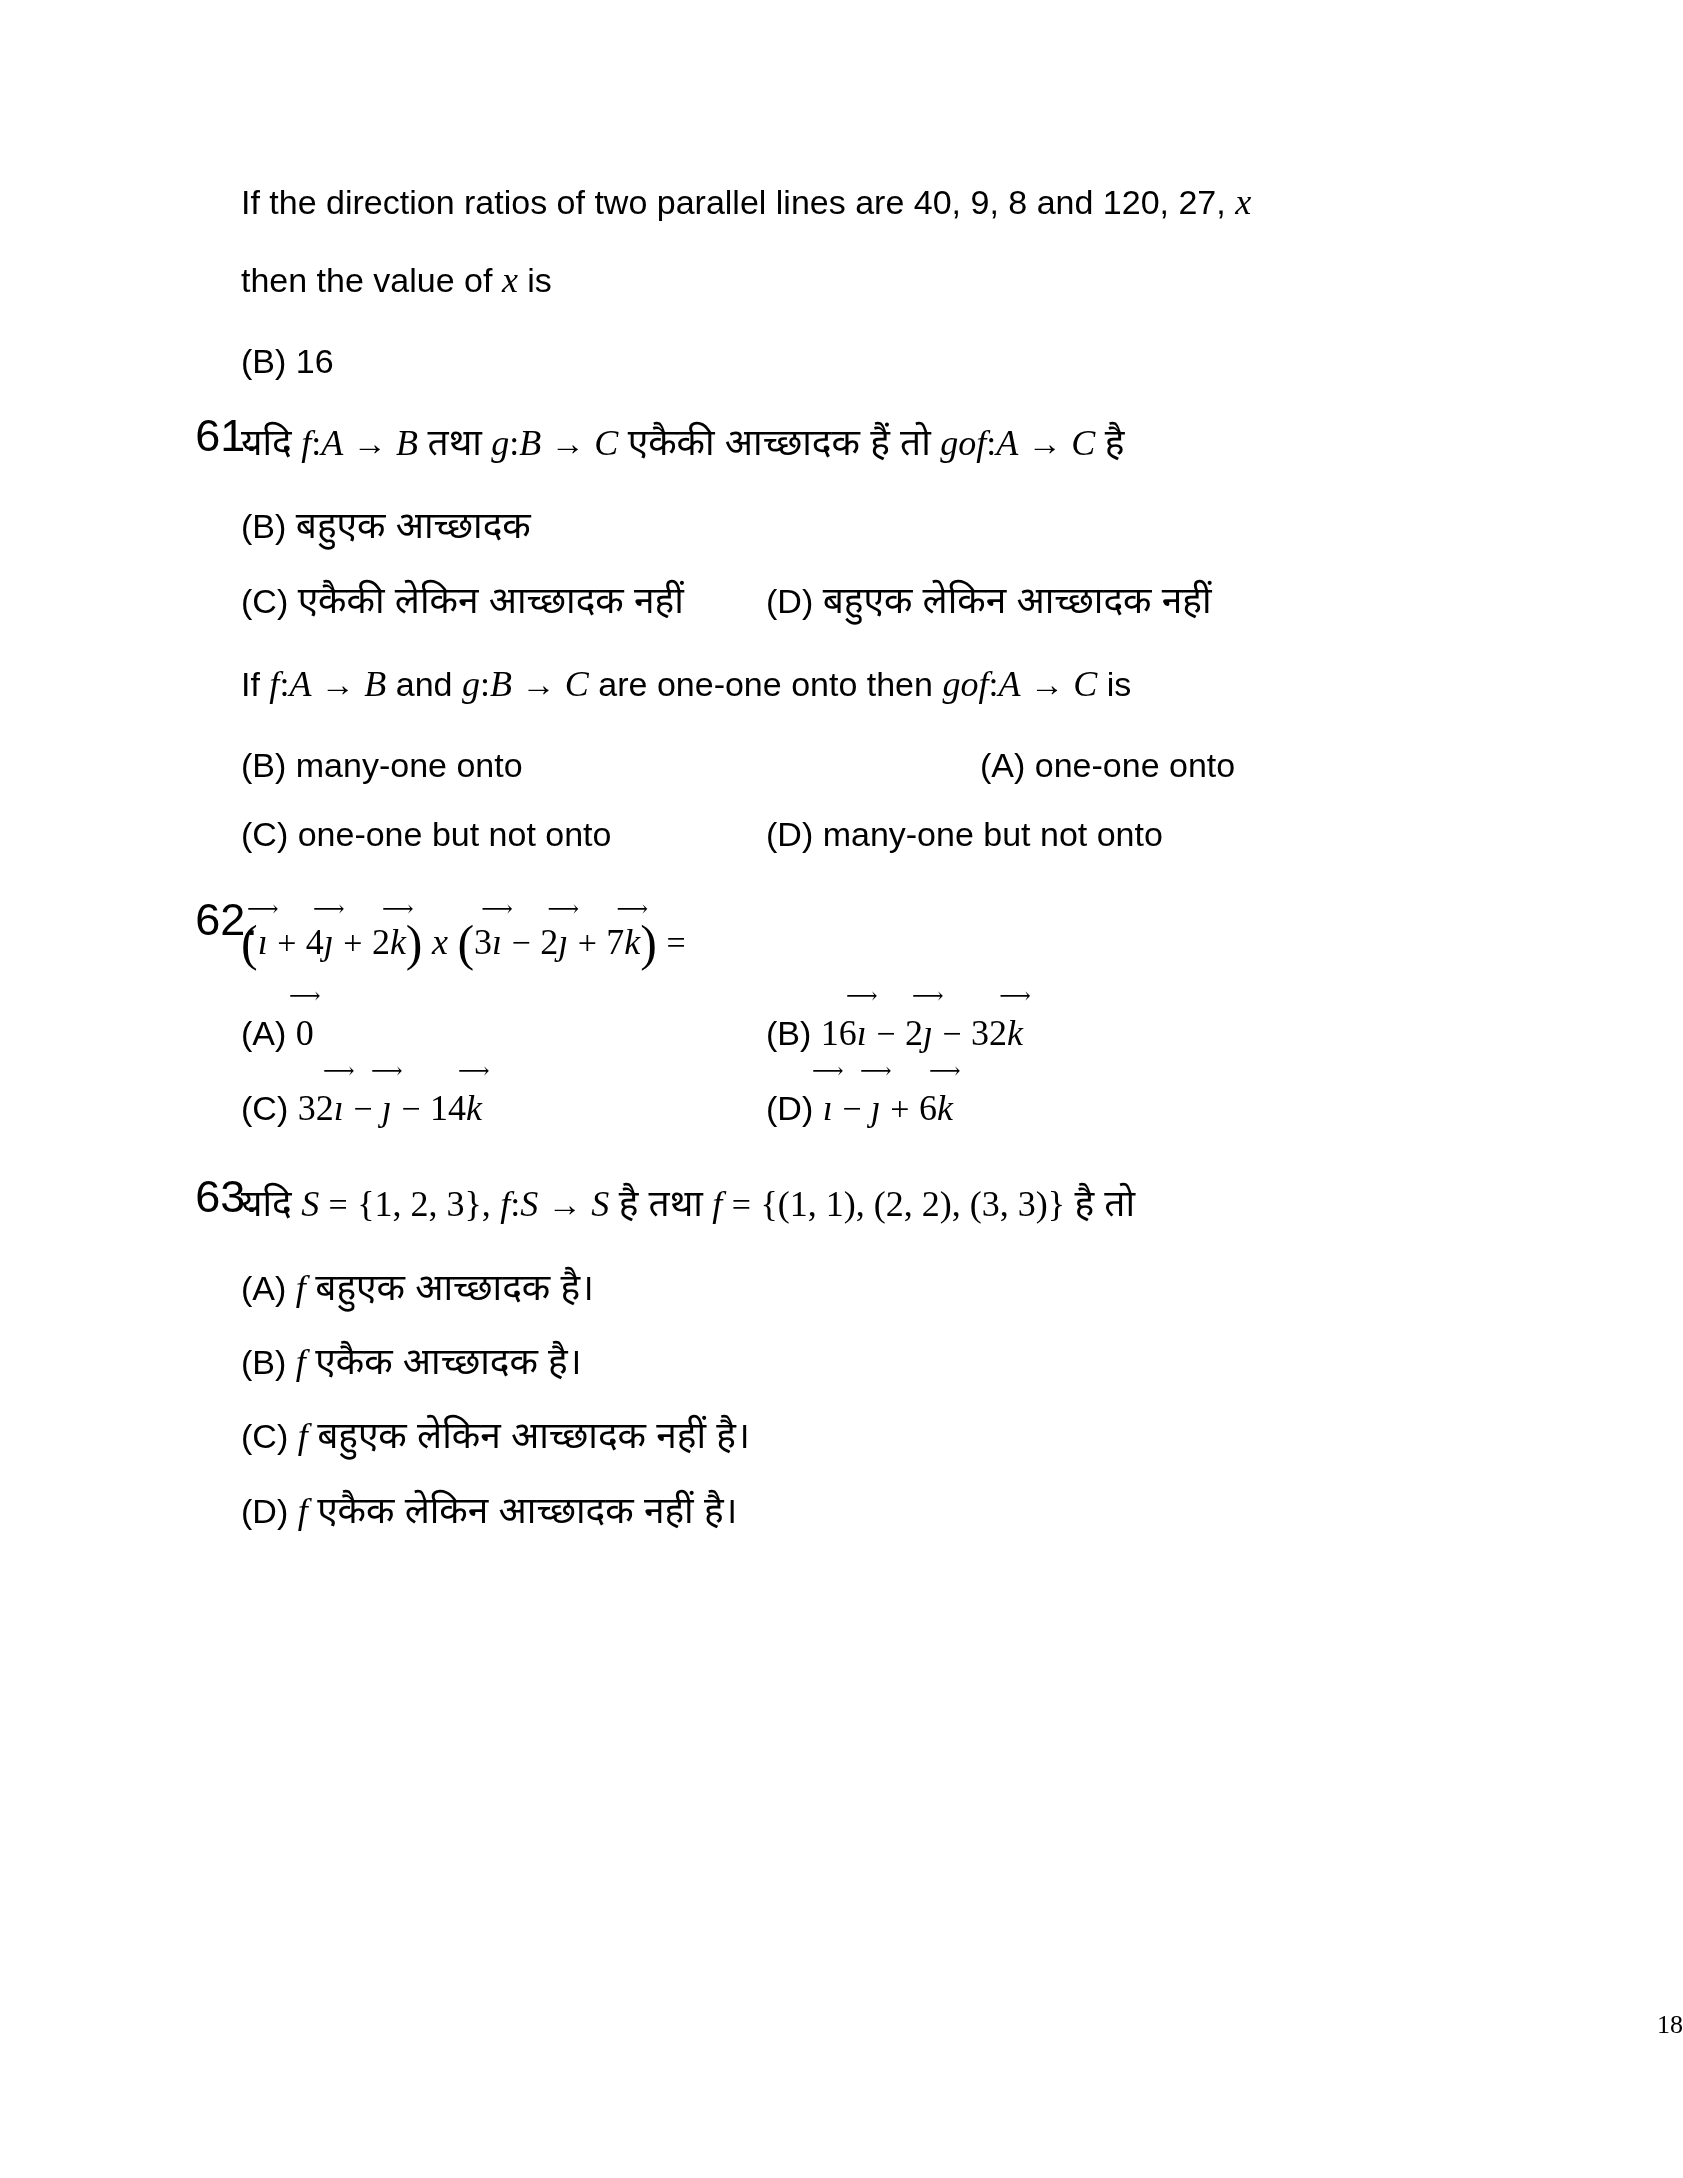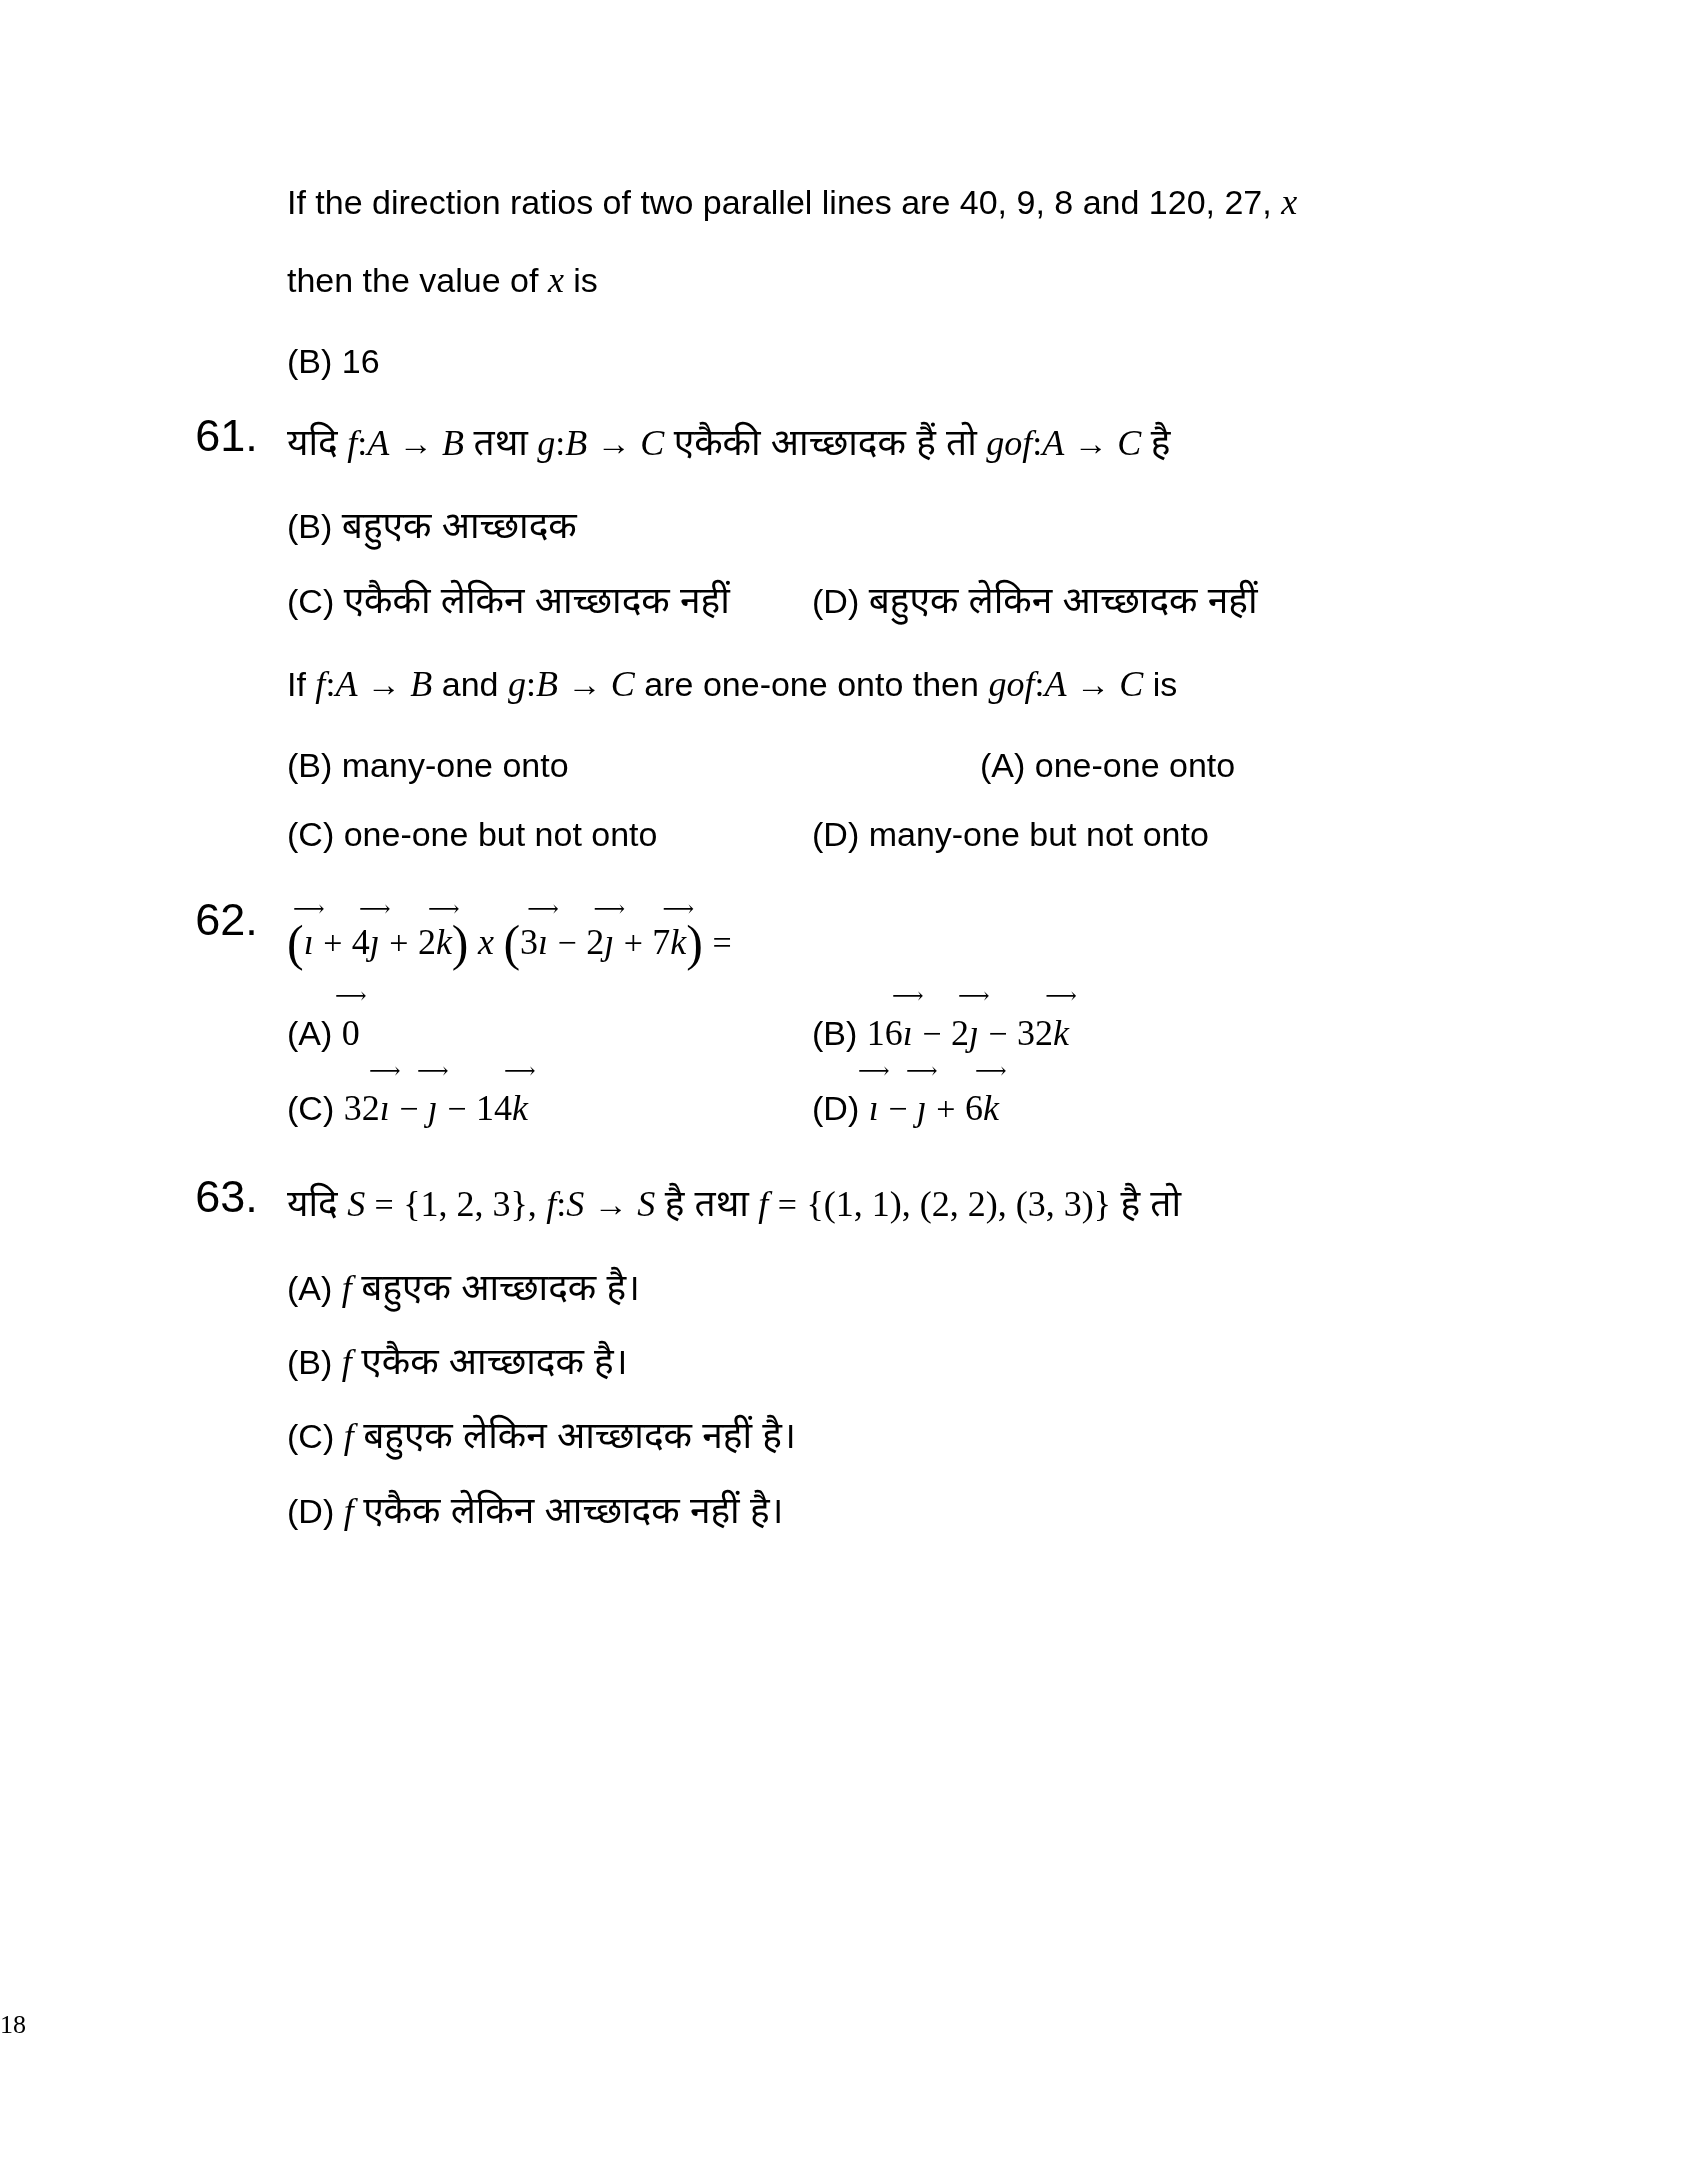--- a/index.html
+++ b/index.html
@@ -40,21 +40,21 @@
   .qnum {
     position: absolute;
     left: 0px;
     width: 77px;
     text-align: center;
     font-size: 45px;
     line-height: 1.0;
   }
 
   .qbody {
-    margin-left: 99px;
+    margin-left: 53px;
   }
 
   .stem {
     font-size: 34px;
     line-height: 1.62;
     margin: 0 0 6px 0;
     white-space: nowrap;
   }
 
   .opts {
@@ -127,21 +127,21 @@
     font-size: 50px;
     position: relative;
     top: 6px;
   }
 
   .pagenum {
     position: absolute;
     left: 0;
     top: 2010px;
     width: 1683px;
-    text-align: left;
+    text-align: right;
     font-family: "Liberation Serif", "DejaVu Serif", serif;
     font-size: 26px;
   }
 
   .spacer-sm { height: 14px; }
   .spacer-md { height: 26px; }
 </style>
 </head>
 <body>
 

